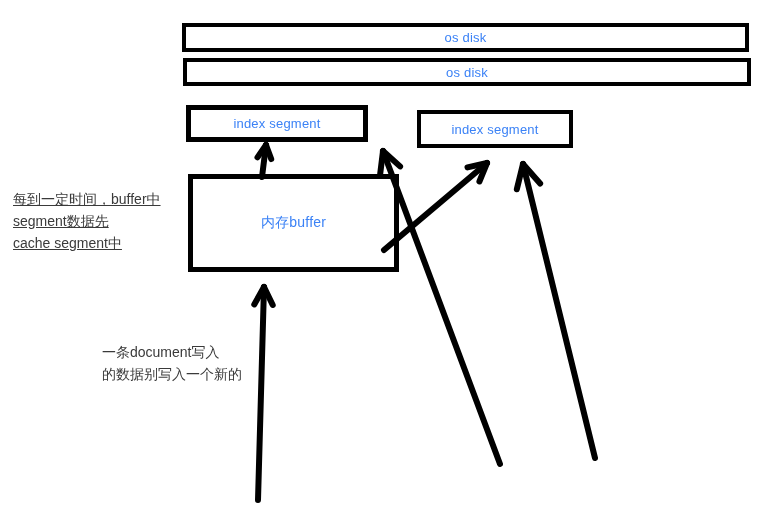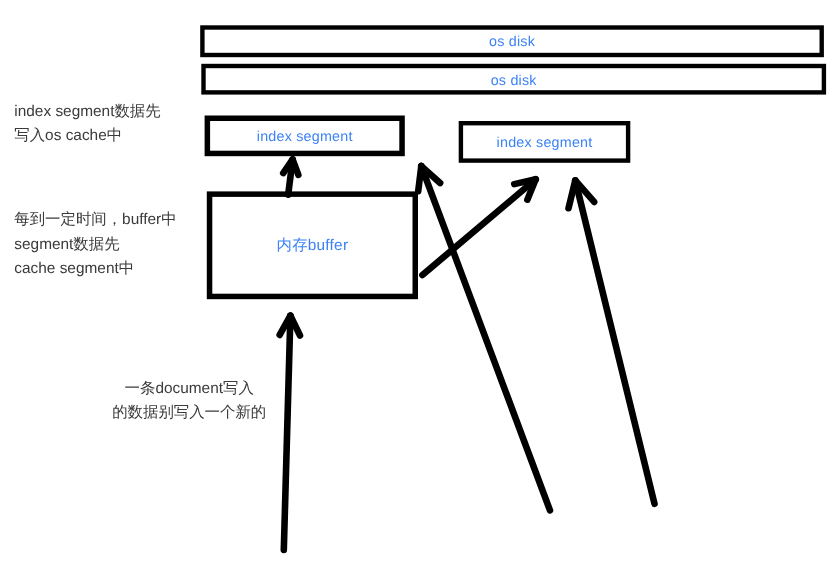--- a/index.html
+++ b/index.html
@@ -24,31 +24,31 @@
     align-items: center;
     justify-content: center;
     font-size: 13px;
     color: #3b82f6;
     letter-spacing: 0.2px;
   }
   #box-os-disk   { left:182px; top:23px;  width:567px; height:29px; border-width:4px; }
   #box-os-cache  { left:183px; top:58px;  width:568px; height:28px; border-width:4px; }
   #box-seg-left  { left:186px; top:105px; width:182px; height:37px; border-width:5px; }
   #box-seg-right { left:417px; top:110px; width:156px; height:38px; border-width:4px; }
-  #box-buffer    { left:188px; top:174px; width:192px; height:98px; border-width:5px; font-size:14px; }
+  #box-buffer    { left:188px; top:174px; width:211px; height:98px; border-width:5px; font-size:14px; }
   .note {
     position: absolute;
     font-size: 14px;
     line-height: 22px;
     color: #3a3a3a;
     white-space: nowrap;
   }
   #note-os-cache       { left:13px;  top:89px;  }
-  #note-buffer-flush   { left:13px;  top:188px; }
-  #note-document-write { left:102px; top:341px;text-align:center; }
+  #note-buffer-flush   { left:13px;  top:188px;text-decoration:underline; }
+  #note-document-write { left:102px; top:341px; }
   #arrows-layer {
     position: absolute;
     left: 0; top: 0;
     width: 764px; height: 516px;
     pointer-events: none;
   }
   #arrows-layer line {
     stroke: #000000;
     stroke-width: 6;
     stroke-linecap: round;
@@ -73,24 +73,20 @@
   </div>
 
   <div class="box" id="box-seg-right">
     <span>index segment</span>
   </div>
 
   <div class="box" id="box-buffer">
     <span>内存buffer</span>
   </div>
 
-  <div class="note" id="note-os-cache">
-    <div>index segment数据先</div>
-    <div>写入os cache中</div>
-  </div>
 
   <div class="note" id="note-buffer-flush">
     <div>每到一定时间，buffer中</div>
     <div>segment数据先</div>
     <div>cache segment中</div>
   </div>
 
   <div class="note" id="note-document-write">
     <div>一条document写入</div>
     <div>的数据别写入一个新的</div>

